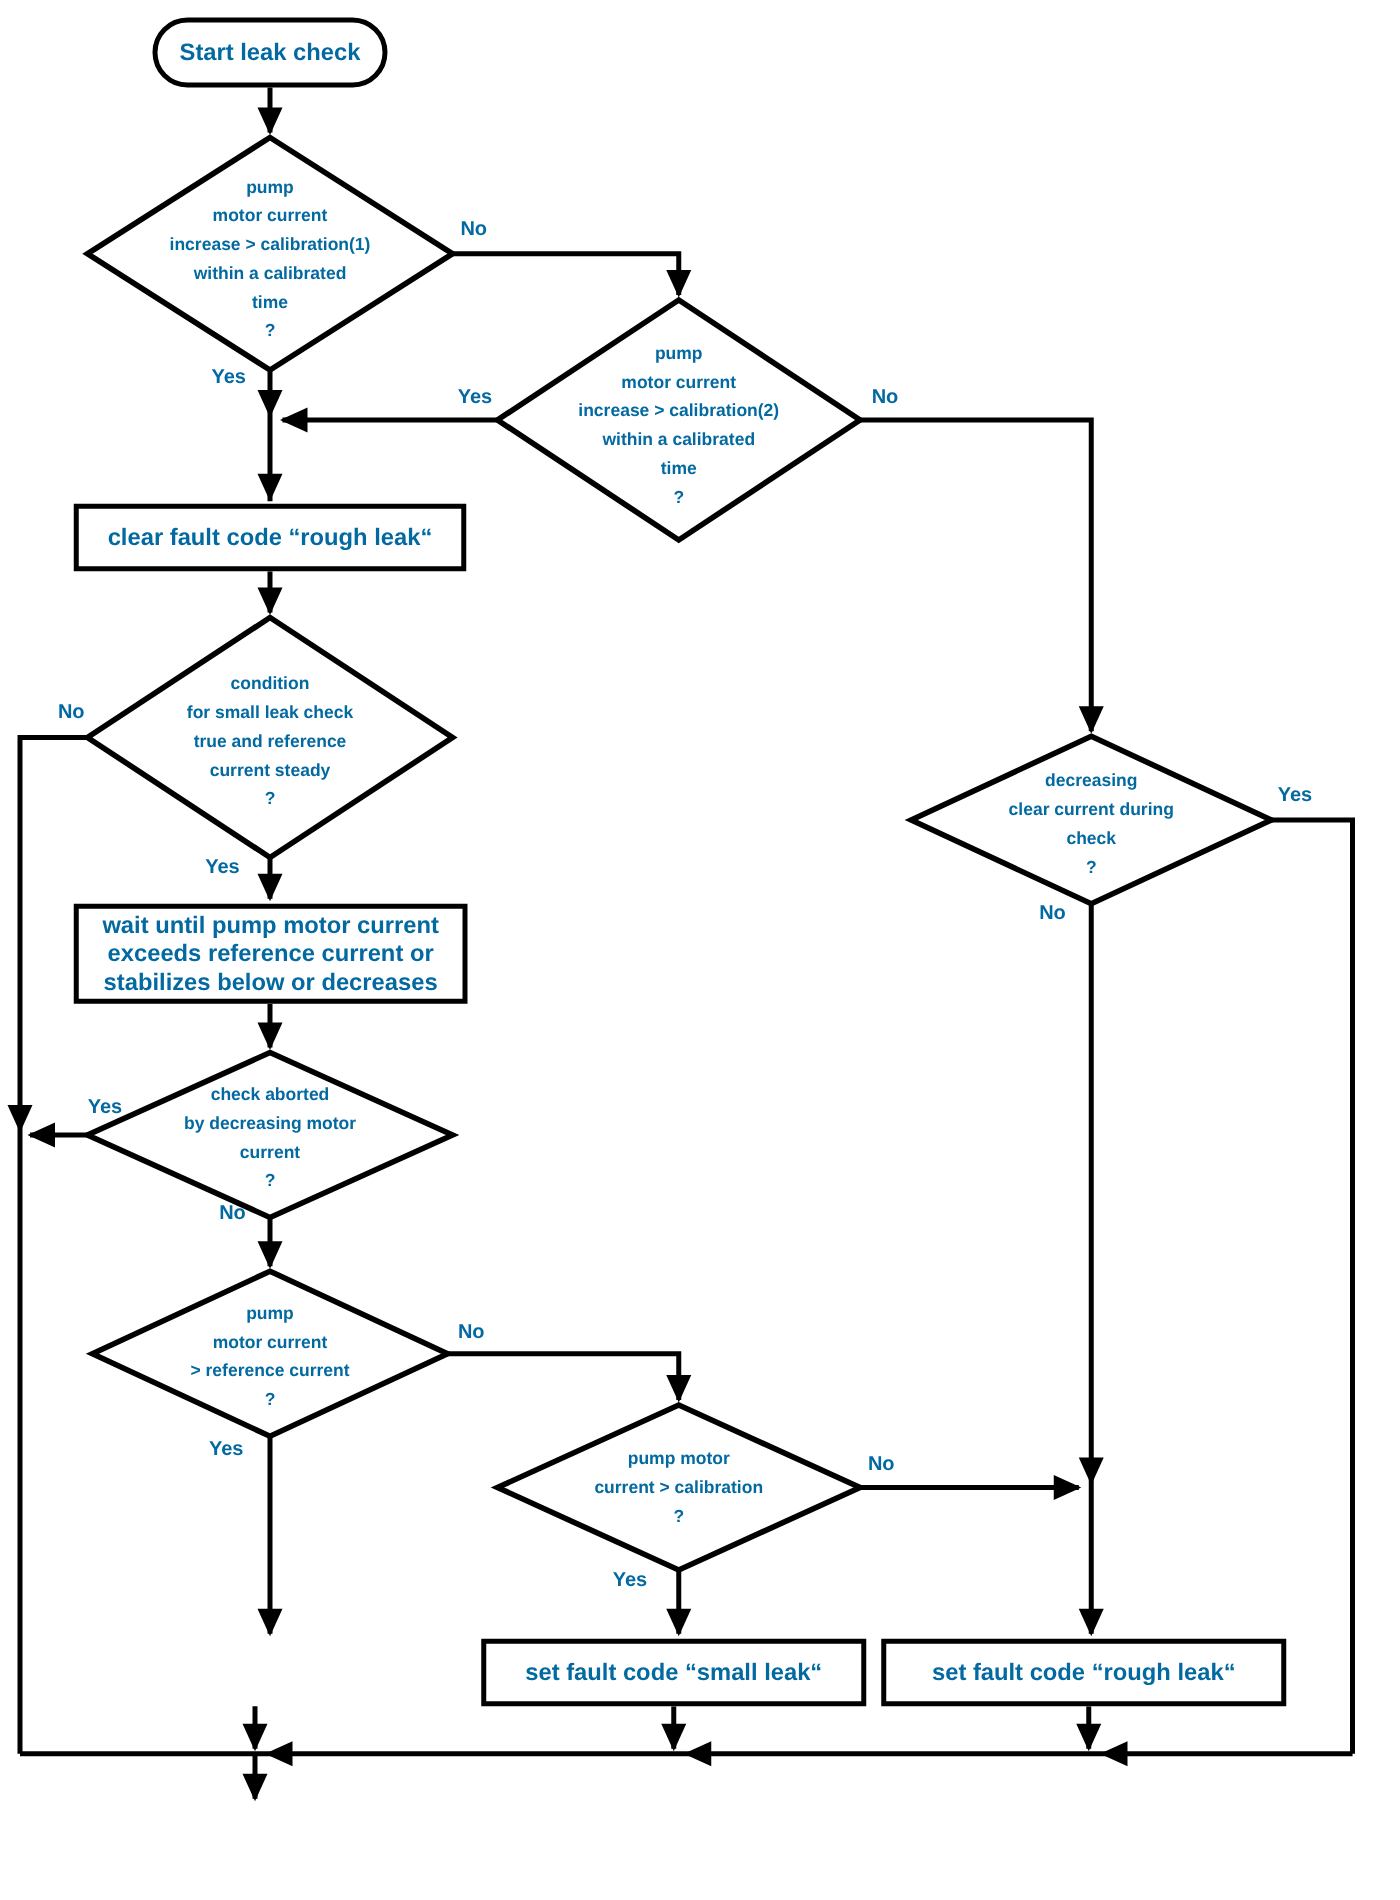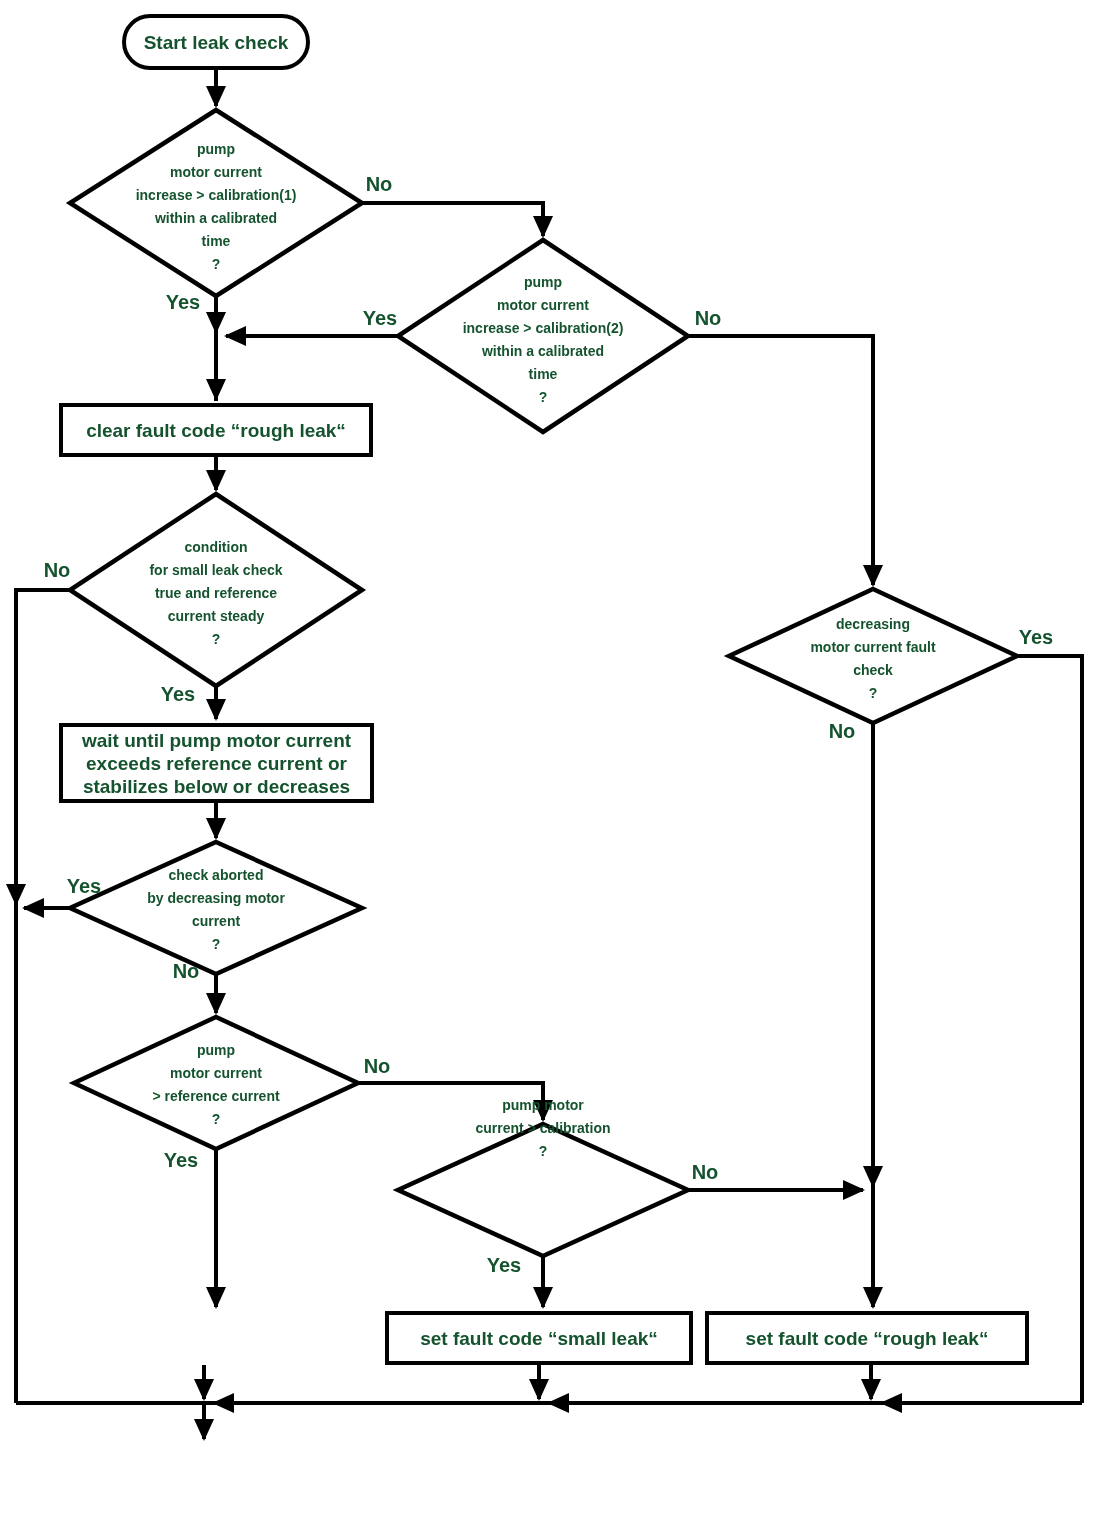--- a/index.html
+++ b/index.html
@@ -1,35 +1,35 @@
 <!DOCTYPE html>
 <html><head>
 <meta charset="utf-8">
 <style>
   * { margin:0; padding:0; box-sizing:border-box; }
   html,body { background:#ffffff; }
   .canvas {
     position:relative; width:1120px; height:1520px; background:#ffffff;
-    font-family:"Liberation Sans", sans-serif; font-weight:bold; color:#14532d;
+    font-family:"Liberation Sans", sans-serif; font-weight:bold; color:#0369a1;
     overflow:hidden;
   }
   svg.layer { position:absolute; left:0; top:0; }
   .node {
     position:absolute; display:flex; align-items:center; justify-content:center;
     text-align:center; border:4px solid #000; background:#fff;
     font-size:19px; line-height:23px; white-space:pre-line;
   }
   .dtext {
     position:absolute; transform:translate(-50%,-50%);
     text-align:center; font-size:14px; line-height:23px;
     white-space:pre-line; width:max-content;
   }
   .elabel {
     position:absolute; transform:translate(-50%,-50%);
-    font-size:20px; line-height:20px; white-space:nowrap;
+    font-size:16px; line-height:20px; white-space:nowrap;
   }
 </style>
 </head>
 <body>
 
 <div class="canvas">
 
   <svg class="layer" width="1120" height="1520" viewBox="0 0 1120 1520">
 
     <g stroke="#000000" stroke-width="4" fill="none">
@@ -129,25 +129,25 @@
 current steady
 ?</div>
   <div class="dtext" style="left:216px; top:910px;text-align:center;">check aborted
 by decreasing motor
 current
 ?</div>
   <div class="dtext" style="left:216px; top:1085px;">pump
 motor current
 &gt; reference current
 ?</div>
-  <div class="dtext" style="left:543px; top:1128px;">pump motor
+  <div class="dtext" style="left:543px; top:1190px;">pump motor
 current &gt; calibration
 ?</div>
   <div class="dtext" style="left:873px; top:659px;">decreasing
-motor current fault
+clear current during
 check
 ?</div>
 
   <div class="elabel" style="left:379px; top:184px;">No</div>
   <div class="elabel" style="left:183px; top:302px;">Yes</div>
   <div class="elabel" style="left:380px; top:318px;">Yes</div>
   <div class="elabel" style="left:708px; top:318px;">No</div>
   <div class="elabel" style="left:57px; top:570px;">No</div>
   <div class="elabel" style="left:178px; top:694px;">Yes</div>
   <div class="elabel" style="left:84px; top:886px;">Yes</div>

